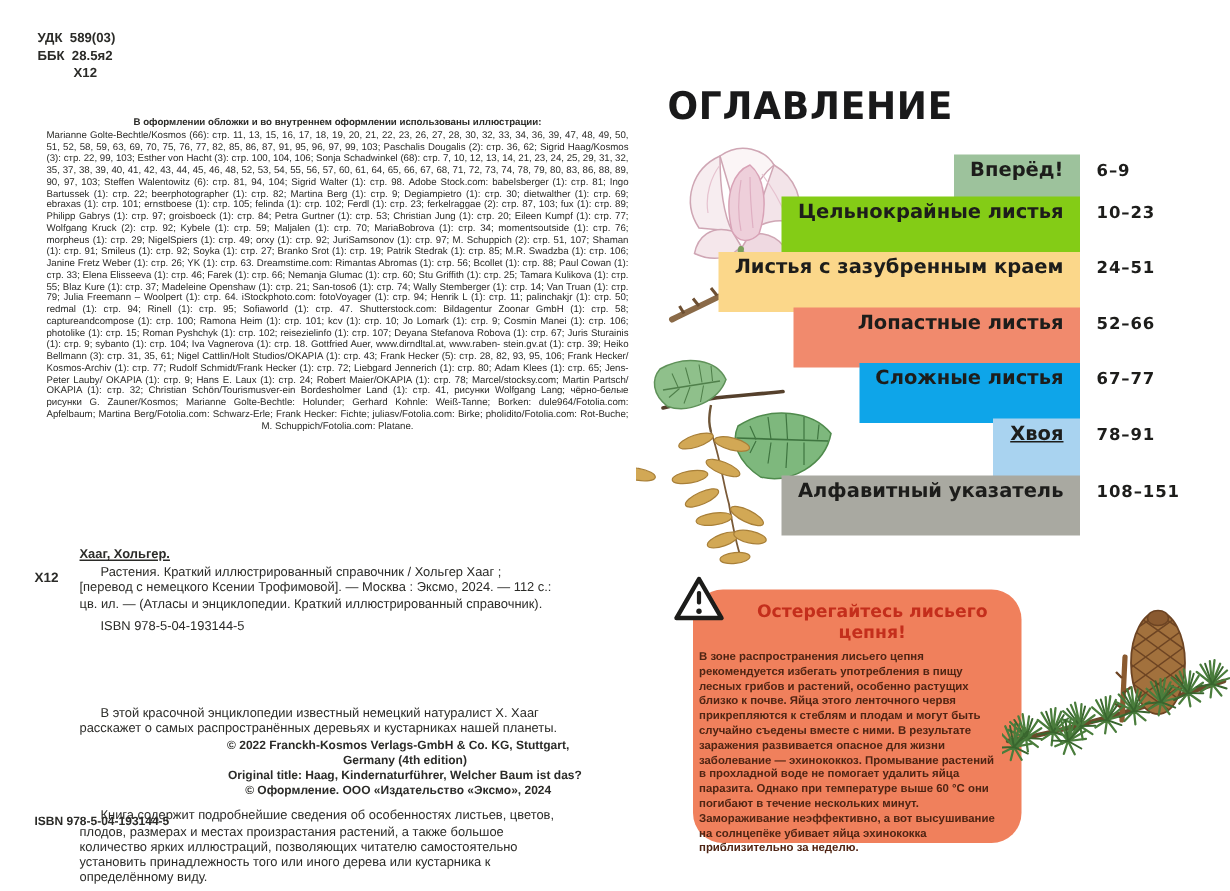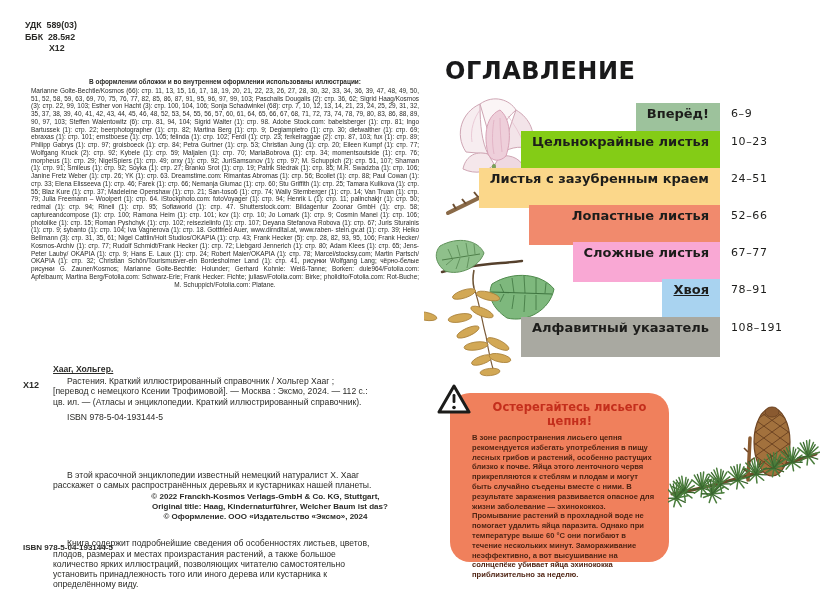--- a/index.html
+++ b/index.html
@@ -39,32 +39,32 @@
   .toc-row:nth-child(2){top:29px}
   .toc-row:nth-child(3){top:66px}
   .toc-row:nth-child(4){top:103px}
   .toc-row:nth-child(5){top:140px}
   .toc-row:nth-child(6){top:177px}
   .toc-row:nth-child(7){top:215px}
   .toc-row:nth-child(8){top:252px}
   .toc-tab{position:absolute;right:100px;top:0;height:40px;line-height:22px;padding:0 11px;
            font-size:13px;font-weight:bold;color:#1d1d1b;white-space:nowrap;}
   .toc-pages{position:absolute;left:301px;top:0;height:22px;line-height:22px;
-             font-size:11px;font-weight:normal;color:#1d1d1b;letter-spacing:0.6px;white-space:nowrap;}
+             font-size:11px;font-weight:bold;color:#1d1d1b;letter-spacing:0.6px;white-space:nowrap;}
 
   .illu{position:absolute;}
   .illu-magnolia{left:6px;top:92px;}
   .illu-hornbeam{left:-6px;top:232px;}
   .illu-spruce{left:238px;top:392px;}
 
   .warning-box{position:absolute;left:20px;top:393px;width:219px;height:169px;border-radius:20px;
                box-sizing:border-box;}
   .warning-icon{position:absolute;left:-13px;top:-10px;width:34px;height:32px;}
   .warning-title{padding:7px 6px 0 26px;text-align:center;font-size:11.5px;font-weight:bold;}
-  .warning-body{padding:5px 13px 0 22px;font-size:7.6px;line-height:9.8px;font-weight:600;
+  .warning-body{padding:5px 13px 0 4px;font-size:7.6px;line-height:9.8px;font-weight:600;
                 color:#4f2413;font-family:"Liberation Sans",sans-serif;}
 </style>
 </head>
 <body>
 
 <div class="spread">
 
   <div class="left-page">
 
     <div class="udk-top"><div>УДК  589(03)</div><div>ББК  28.5я2</div><div class="code-line">Х12</div></div>
@@ -83,20 +83,21 @@
       <div class="biblio-ann">Книга содержит подробнейшие сведения об особенностях листьев, цветов, плодов, размерах и местах произрастания растений, а также большое количество ярких иллюстраций, позволяющих читателю самостоятельно установить принадлежность того или иного дерева или кустарника к определённому виду.</div>
       <div class="udk-bottom">
           <div>УДК 589(03)</div>
           <div>ББК 28.5я2</div>
         </div>
     </div>
 
     <div class="imprint-isbn">ISBN 978-5-04-193144-5</div>
     <div class="imprint-block">
       <div>© 2022 Franckh-Kosmos Verlags-GmbH &amp; Co. KG, Stuttgart,</div>
+      <div class="indent">Germany (4th edition)</div>
       <div class="indent">Original title: Haag, Kindernaturführer, Welcher Baum ist das?</div>
       <div>© Оформление. ООО «Издательство «Эксмо», 2024</div>
     </div>
   </div>
 
   <div class="right-page">
 
     <div class="toc-title">ОГЛАВЛЕНИЕ</div>
 
     <svg class="illu illu-magnolia" width="118" height="130" viewBox="0 0 118 130">
@@ -150,34 +151,34 @@
         </div>
       <div class="toc-row">
           <span class="toc-tab" style="background-color: rgb(251, 215, 138);">Листья с зазубренным краем</span>
           <span class="toc-pages">24–51</span>
         </div>
       <div class="toc-row">
           <span class="toc-tab" style="background-color: rgb(241, 138, 109); padding-left: 43px;">Лопастные листья</span>
           <span class="toc-pages">52–66</span>
         </div>
       <div class="toc-row">
-          <span class="toc-tab" style="background-color: #f9a8d4;">Сложные листья</span>
+          <span class="toc-tab" style="background-color: #0ea5e9;">Сложные листья</span>
           <span class="toc-pages">67–77</span>
         </div>
       <div class="toc-row">
           <span class="toc-tab" style="background-color: rgb(169, 211, 240); text-decoration: underline;">Хвоя</span>
           <span class="toc-pages">78–91</span>
         </div>
       <div class="toc-row">
           <span class="toc-tab" style="background-color: rgb(169, 169, 161);">Алфавитный указатель</span>
-          <span class="toc-pages">108–191</span>
-        </div>
-    </div>
-
-    <div class="warning-box" style="background-color: rgb(240, 128, 92);">
+          <span class="toc-pages">108–151</span>
+        </div>
+    </div>
+
+    <div class="warning-box" style="background-color: rgb(240, 128, 92); margin-left: 12px;">
       <svg class="warning-icon" viewBox="0 0 34 32">
         <polygon points="17,3 32,29 2,29" fill="#ffffff" stroke="#1c1c1a" stroke-width="3" stroke-linejoin="round"></polygon>
         <rect x="15.6" y="11" width="2.8" height="9" rx="1.2" fill="#1c1c1a"></rect>
         <circle cx="17" cy="24.5" r="1.8" fill="#1c1c1a"></circle>
       </svg>
       <div class="warning-title" style="color: rgb(196, 46, 28);">Остерегайтесь лисьего цепня!</div>
       <div class="warning-body">В зоне распространения лисьего цепня рекомендуется избегать употребления в пищу лесных грибов и растений, особенно растущих близко к почве. Яйца этого ленточного червя прикрепляются к стеблям и плодам и могут быть случайно съедены вместе с ними. В результате заражения развивается опасное для жизни заболевание — эхинококкоз. Промывание растений в прохладной воде не помогает удалить яйца паразита. Однако при температуре выше 60 °C они погибают в течение нескольких минут. Замораживание неэффективно, а вот высушивание на солнцепёке убивает яйца эхинококка приблизительно за неделю.</div>
     </div>
 
     <svg class="illu illu-spruce" width="152" height="135" viewBox="0 0 152 135">

